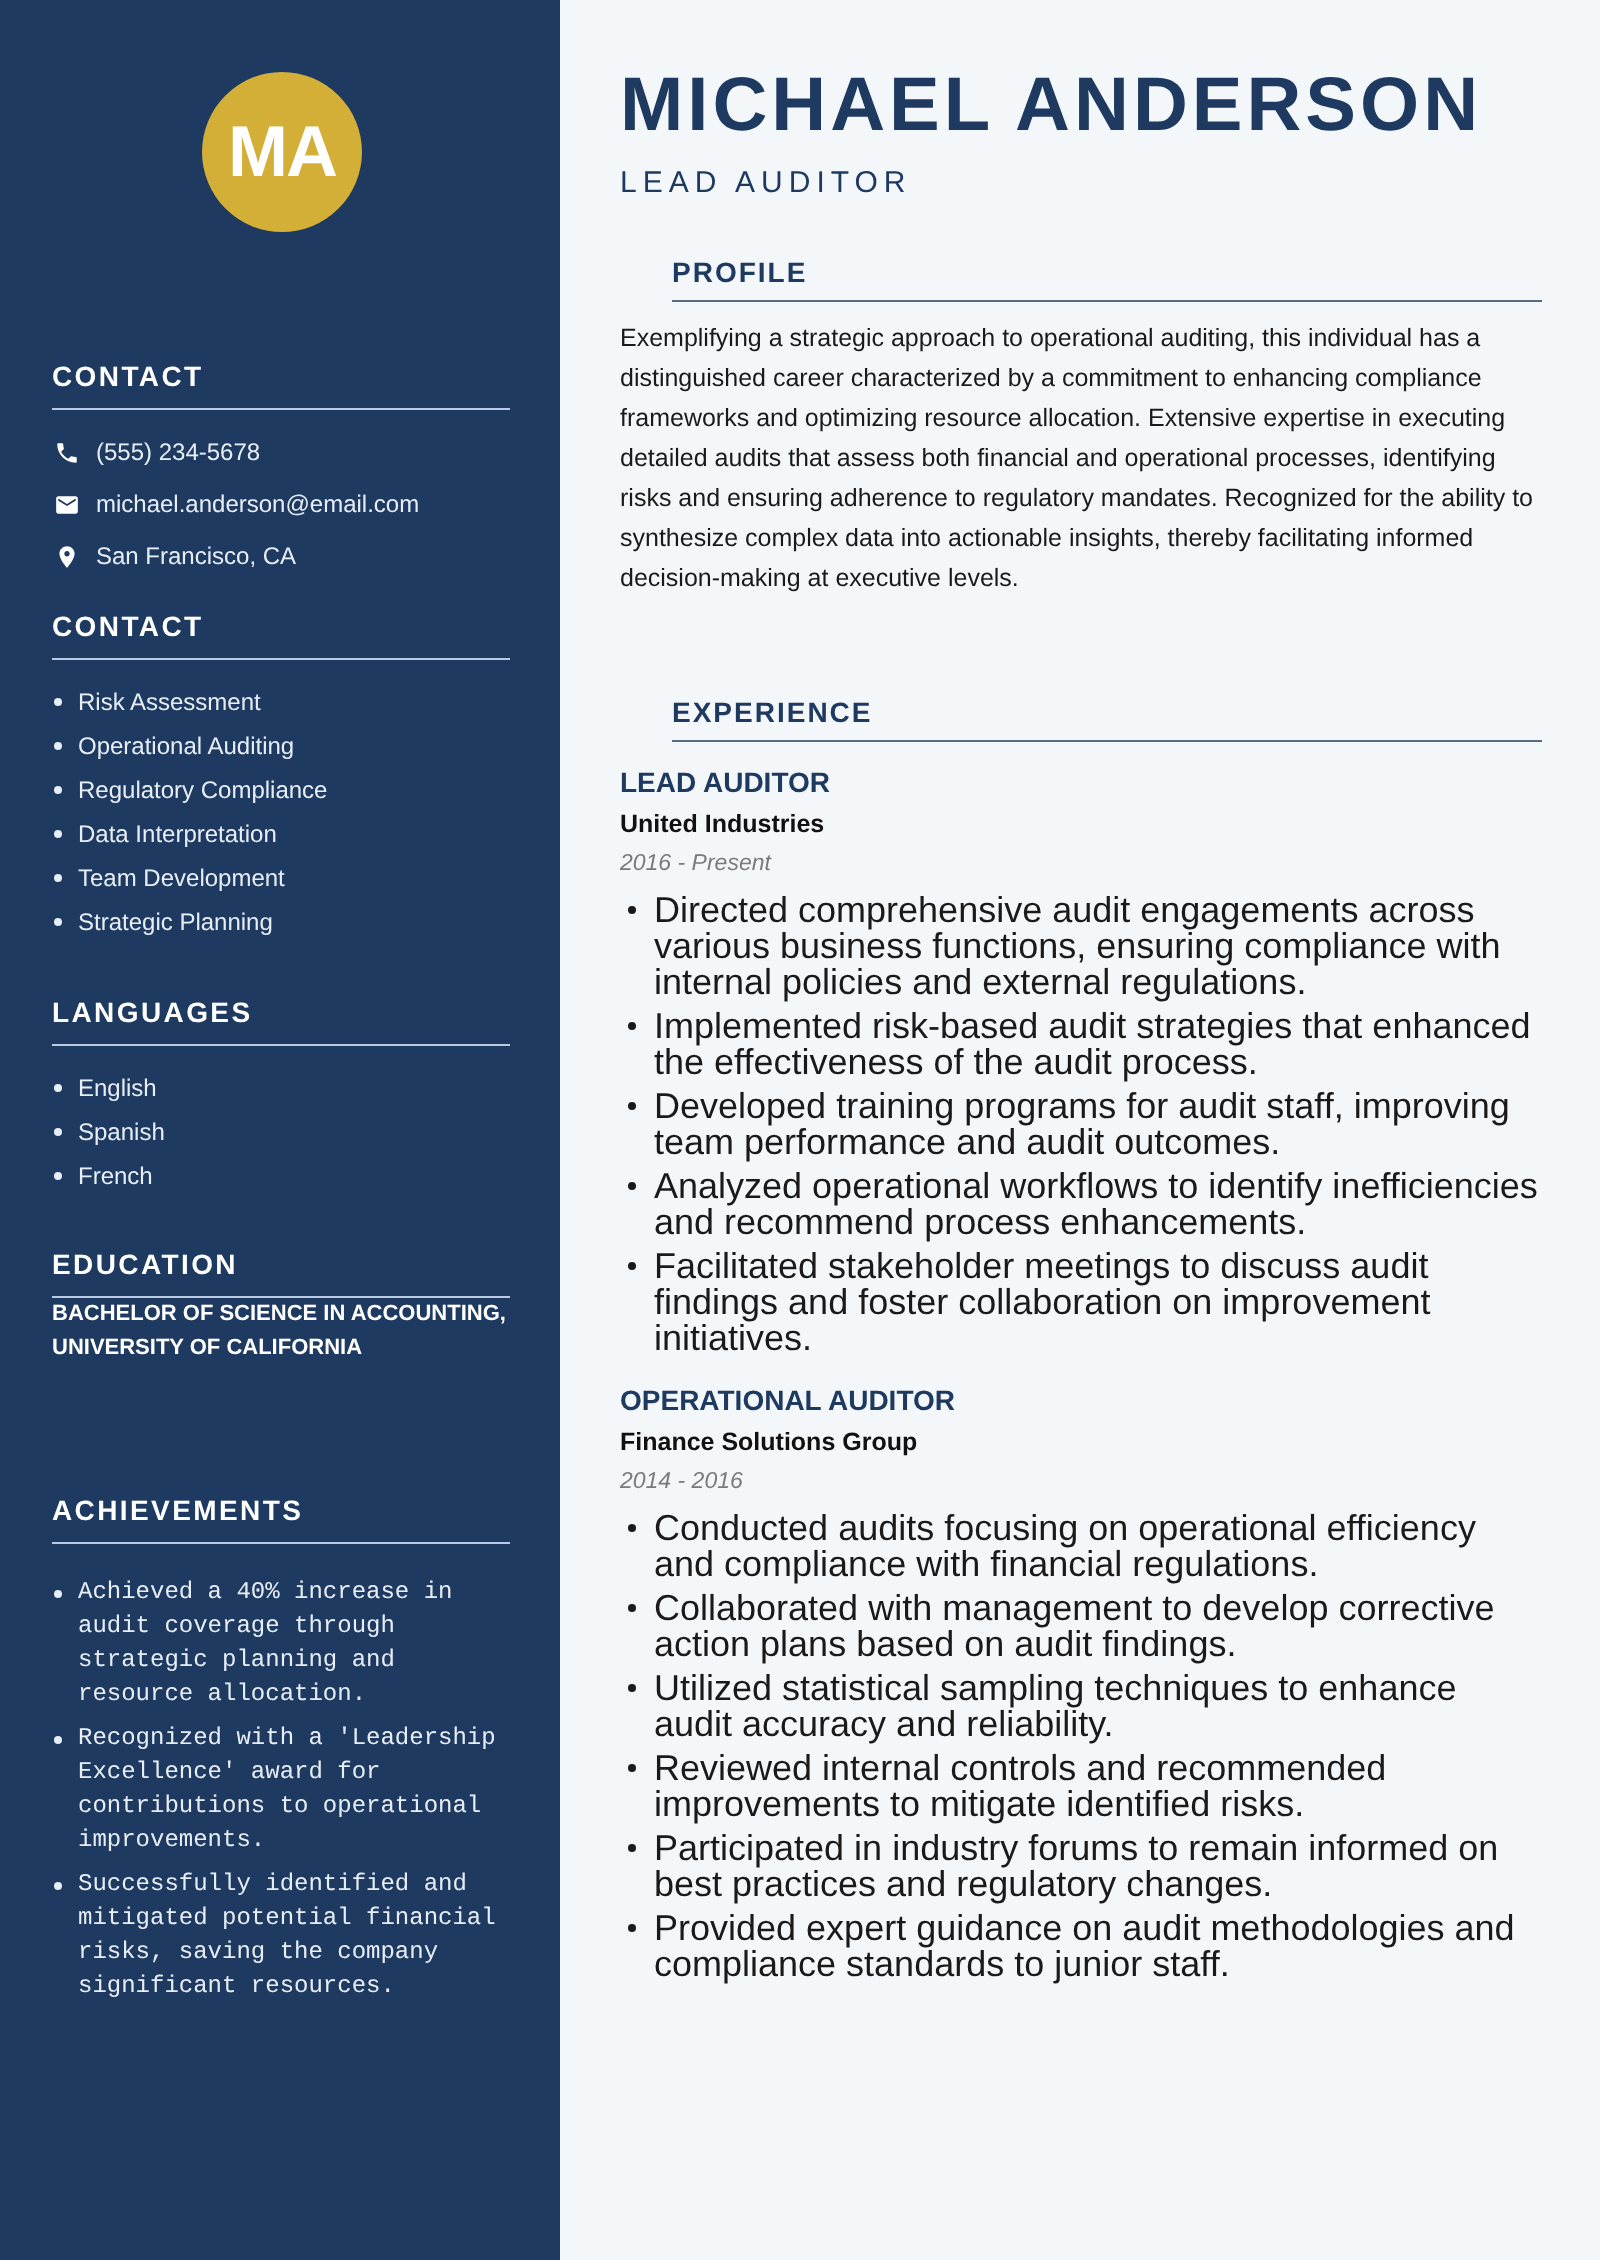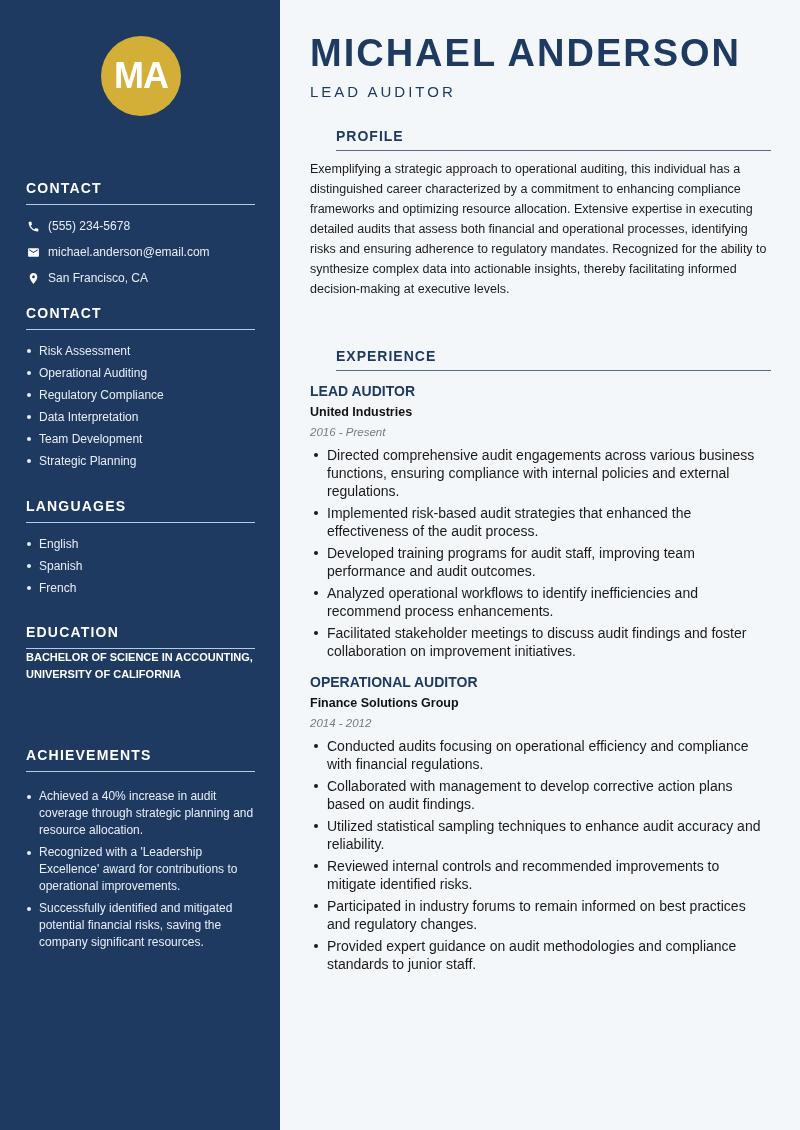--- a/index.html
+++ b/index.html
@@ -34,21 +34,21 @@
     .contact-row svg { width: 13px; height: 13px; fill: #ffffff; }
     .side-list { list-style: none; margin-top: 10px; }
     .side-list li {
       font-size: 12px; color: #e8eef6; position: relative; padding-left: 13px;
       line-height: 22px;
     }
     .side-list li::before {
       content: ""; position: absolute; left: 1px; top: 9px; width: 4px; height: 4px;
       border-radius: 50%; background: #e8eef6;
     }
-    .ach-list li { line-height: 17px; margin-bottom: 5px; }
+    .ach-list li { line-height: 17px; margin-bottom: 5px; font-family: Liberation Mono, monospace; }
     .ach-list li::before { top: 7px; }
     .edu-text {
       font-size: 11px; font-weight: bold; line-height: 17px; color: #ffffff;
       text-transform: uppercase;
     }
 
     .main { position: absolute; left: 310px; top: 0; width: 461px; }
     .name {
       position: absolute; top: 32px; left: 0;
       font-size: 38px; font-weight: bold; color: #1e3a60; letter-spacing: 2px;
@@ -64,21 +64,21 @@
       padding-bottom: 6px; border-bottom: 1.5px solid #5a6a80; margin-left: 26px;
     }
     .profile-text {
       font-size: 12.5px; line-height: 20px; color: #1a1a1a; margin-top: 8px;
     }
     .job-title { font-size: 14px; font-weight: bold; color: #1e3a60; margin-top: 12px; }
     .company { font-size: 12.5px; font-weight: bold; color: #111; margin-top: 6px; }
     .dates { font-size: 11.5px; font-style: italic; color: #7a7a7a; margin-top: 7px; }
     .job-list { list-style: none; margin-top: 8px; }
     .job-list li {
-      font-size: 14px; line-height: 18px; color: #1a1a1a; position: relative;
+      font-size: 18px; line-height: 18px; color: #1a1a1a; position: relative;
       padding-left: 17px; margin-bottom: 4px;
     }
     .job-list li::before {
       content: ""; position: absolute; left: 4px; top: 7px; width: 4px; height: 4px;
       border-radius: 50%; background: #1a1a1a;
     }
   </style>
 </head>
 <body>
 
@@ -172,21 +172,21 @@
         <li>Implemented risk-based audit strategies that enhanced the effectiveness of the audit process.</li>
         <li>Developed training programs for audit staff, improving team performance and audit outcomes.</li>
         <li>Analyzed operational workflows to identify inefficiencies and recommend process enhancements.</li>
         <li>Facilitated stakeholder meetings to discuss audit findings and foster collaboration on improvement initiatives.</li>
       </ul>
     </div>
 
     <div>
       <div class="job-title" style="margin-top:14px;">OPERATIONAL AUDITOR</div>
       <div class="company">Finance Solutions Group</div>
-      <div class="dates">2014 - 2012</div>
+      <div class="dates">2014 - 2016</div>
       <ul class="job-list">
         <li>Conducted audits focusing on operational efficiency and compliance with financial regulations.</li>
         <li>Collaborated with management to develop corrective action plans based on audit findings.</li>
         <li>Utilized statistical sampling techniques to enhance audit accuracy and reliability.</li>
         <li>Reviewed internal controls and recommended improvements to mitigate identified risks.</li>
         <li>Participated in industry forums to remain informed on best practices and regulatory changes.</li>
         <li>Provided expert guidance on audit methodologies and compliance standards to junior staff.</li>
       </ul>
     </div>
   </section>

